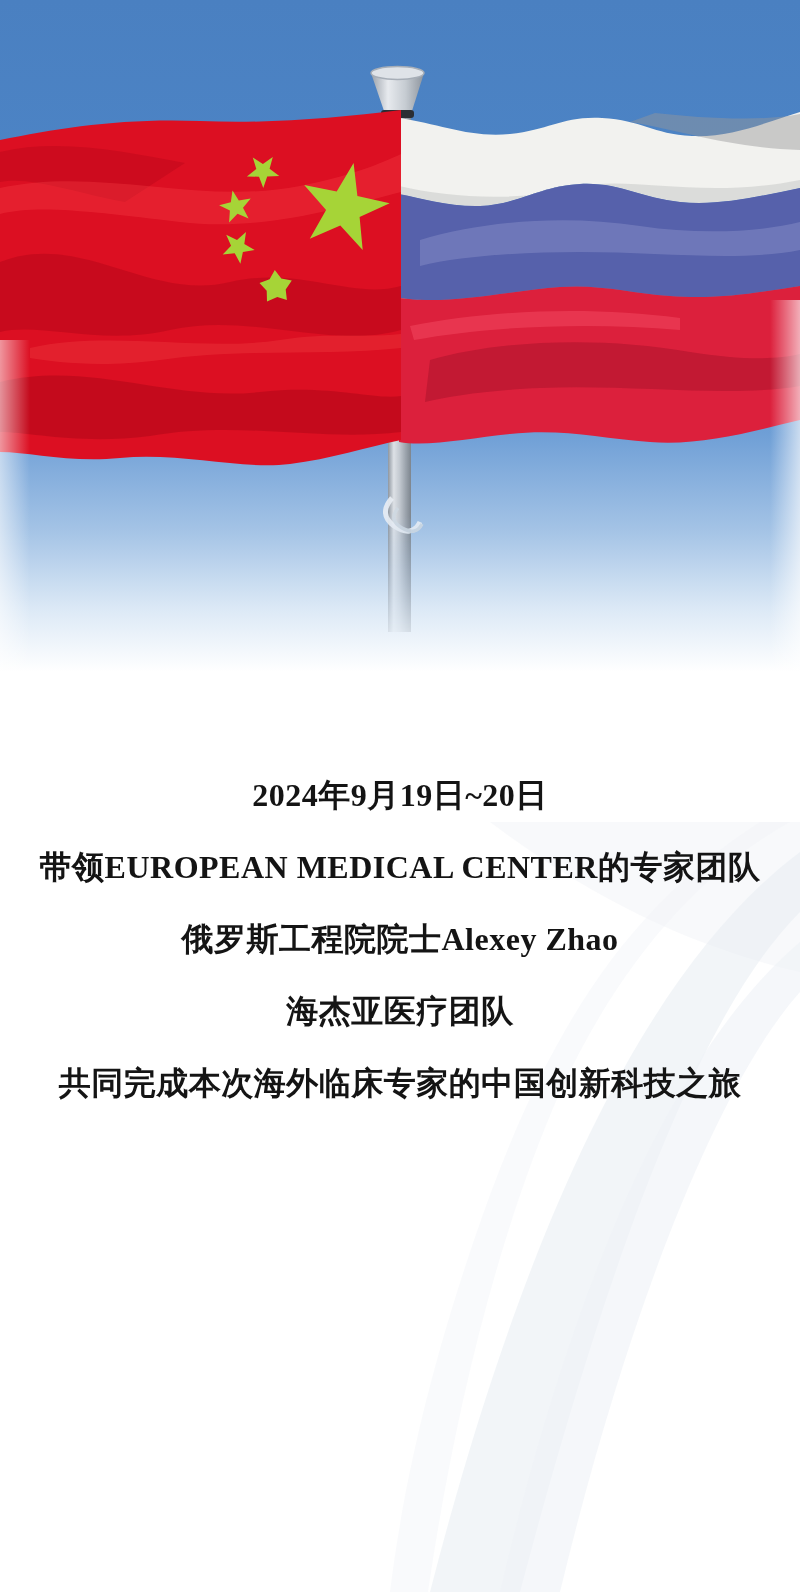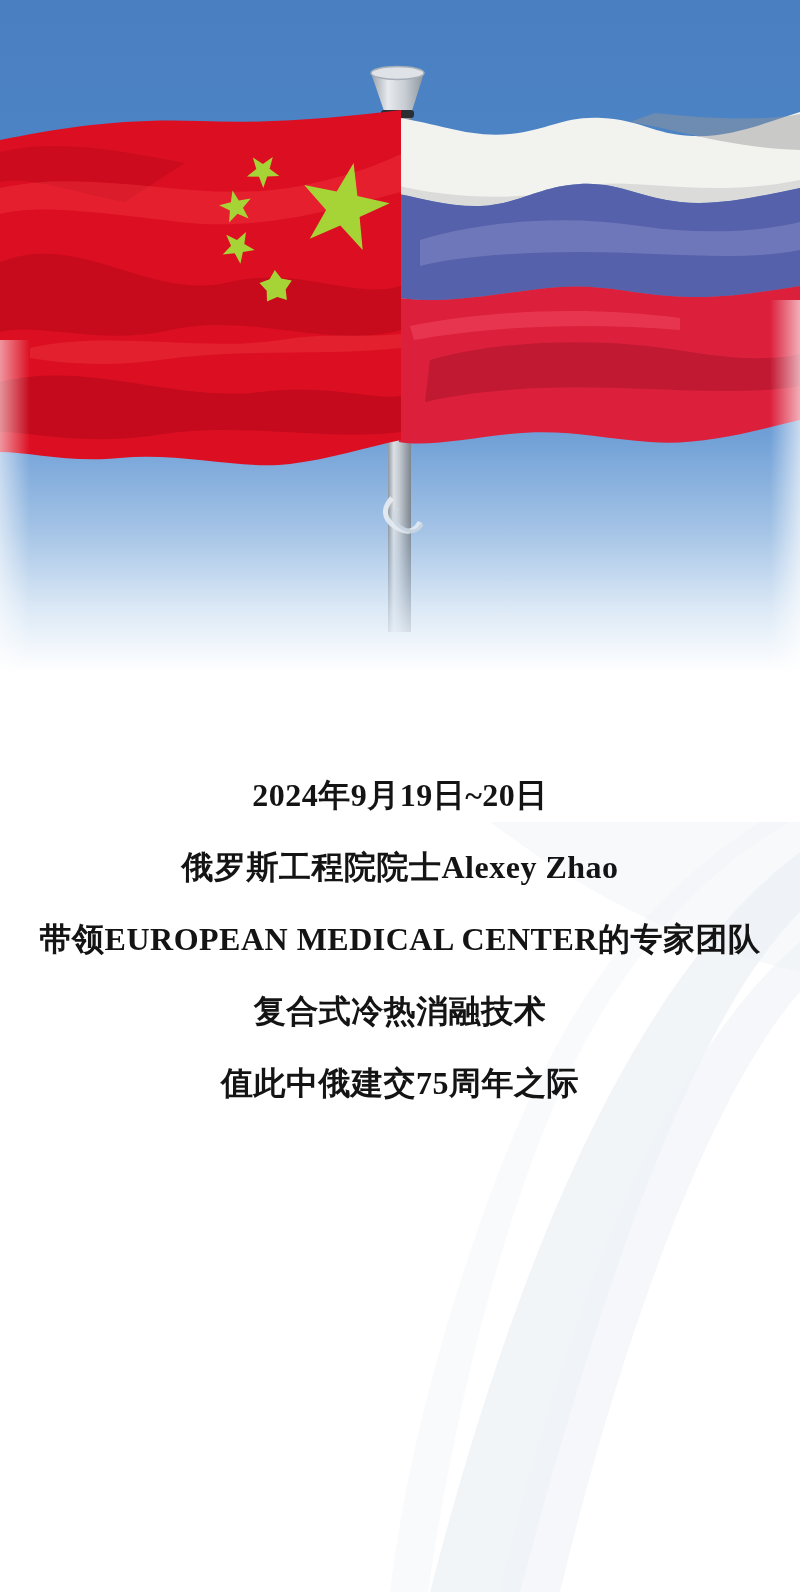--- a/index.html
+++ b/index.html
@@ -133,19 +133,19 @@
   <svg class="swoosh" width="800" height="770" viewBox="0 0 800 770" xmlns="http://www.w3.org/2000/svg">
     <path d="M 490 0 C 570 60 670 120 800 150 L 800 0 Z" fill="#f1f4f8" opacity="0.5"></path>
     <path d="M 800 30 C 640 150 520 420 430 770 L 520 770 C 610 430 700 190 800 90 Z" fill="#e8edf3" opacity="0.55"></path>
     <path d="M 800 120 C 670 230 570 470 500 770 L 560 770 C 630 480 720 260 800 170 Z" fill="#eef2f7" opacity="0.6"></path>
     <path d="M 760 0 C 620 90 540 220 470 430 C 420 580 400 690 390 770 L 428 770
              C 450 620 490 430 560 270 C 620 140 700 50 790 0 Z" fill="#f0f3f7" opacity="0.4"></path>
   </svg>
 
   <div class="article">
     <p>2024年9月19日~20日</p>
+    <p>带领EUROPEAN MEDICAL CENTER的专家团队</p>
     <p>俄罗斯工程院院士Alexey Zhao</p>
-    <p>带领EUROPEAN MEDICAL CENTER的专家团队</p>
-    <p>复合式冷热消融技术</p>
-    <p>值此中俄建交75周年之际</p>
+    <p>海杰亚医疗团队</p>
+    <p>共同完成本次海外临床专家的中国创新科技之旅</p>
   </div>
 
 </div>
 
 </body></html>

